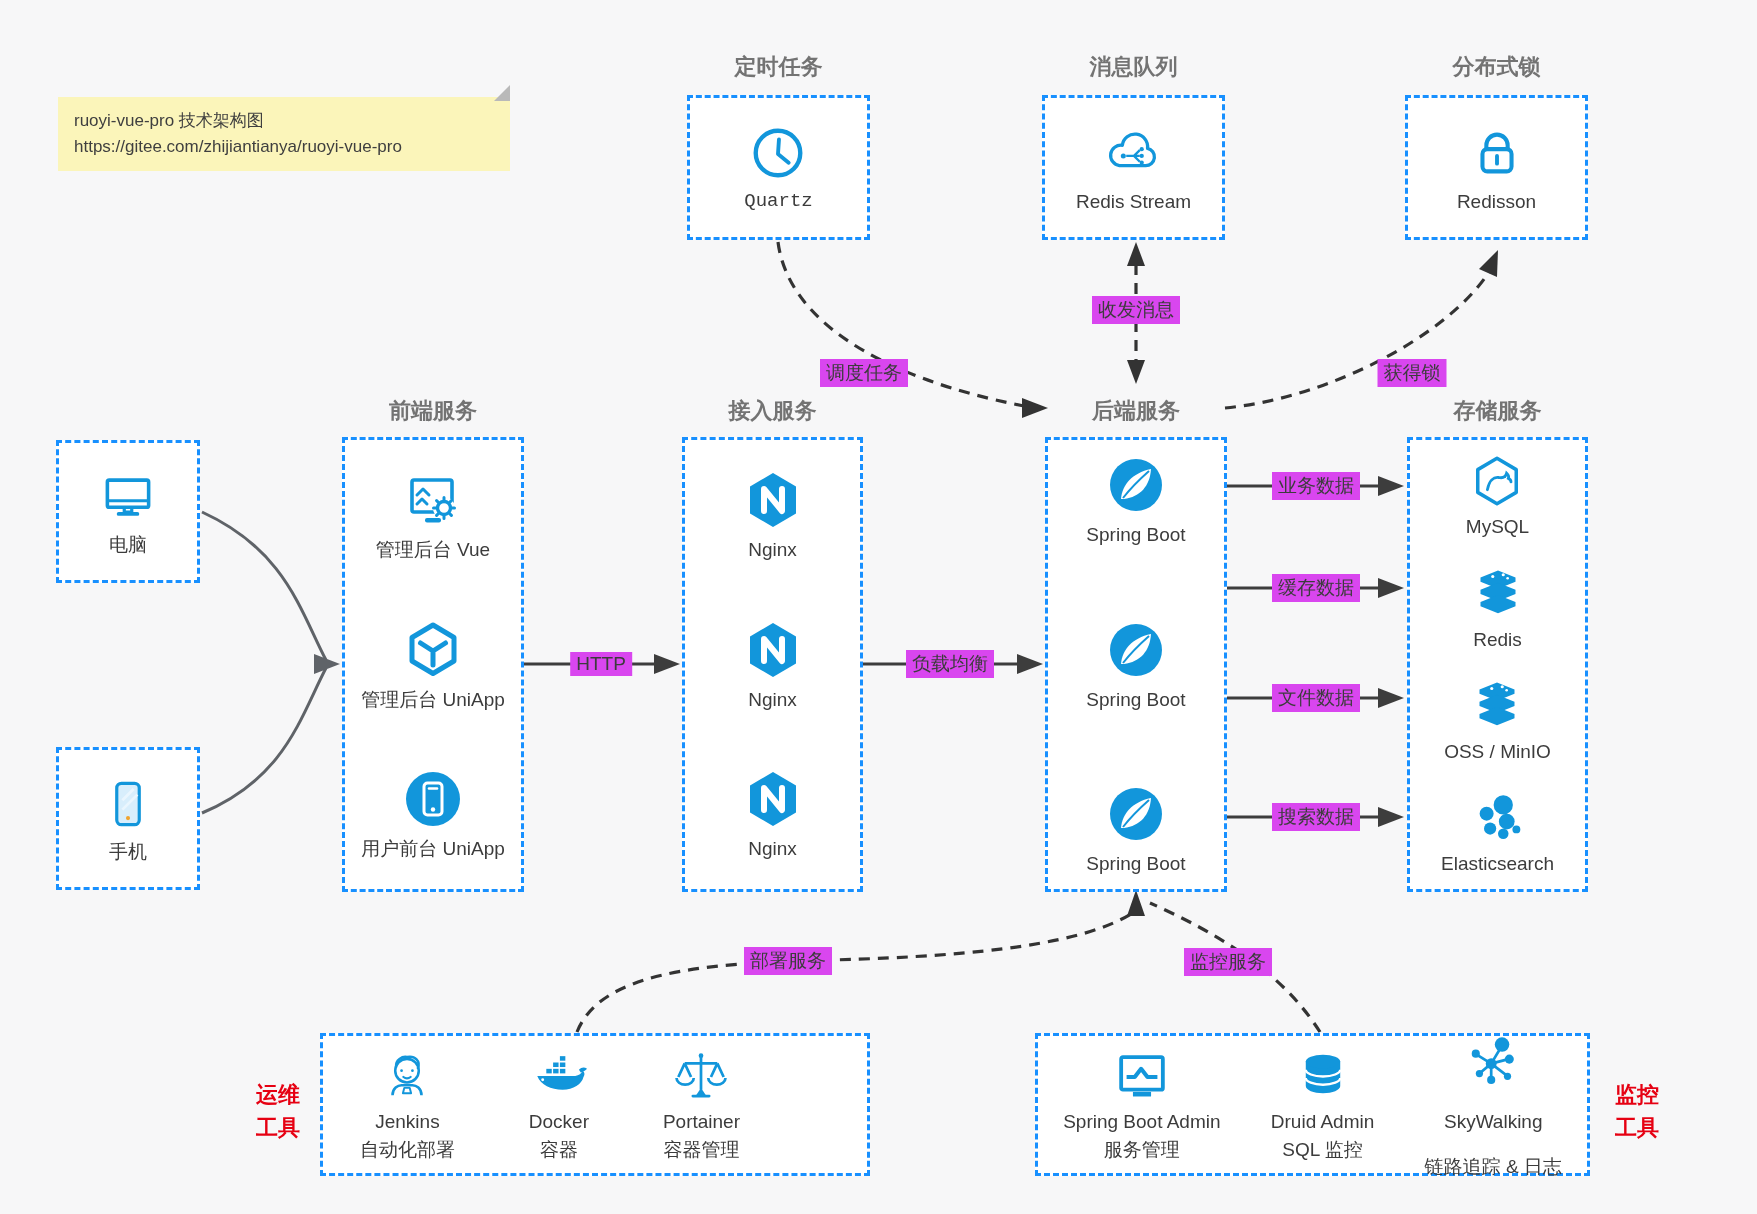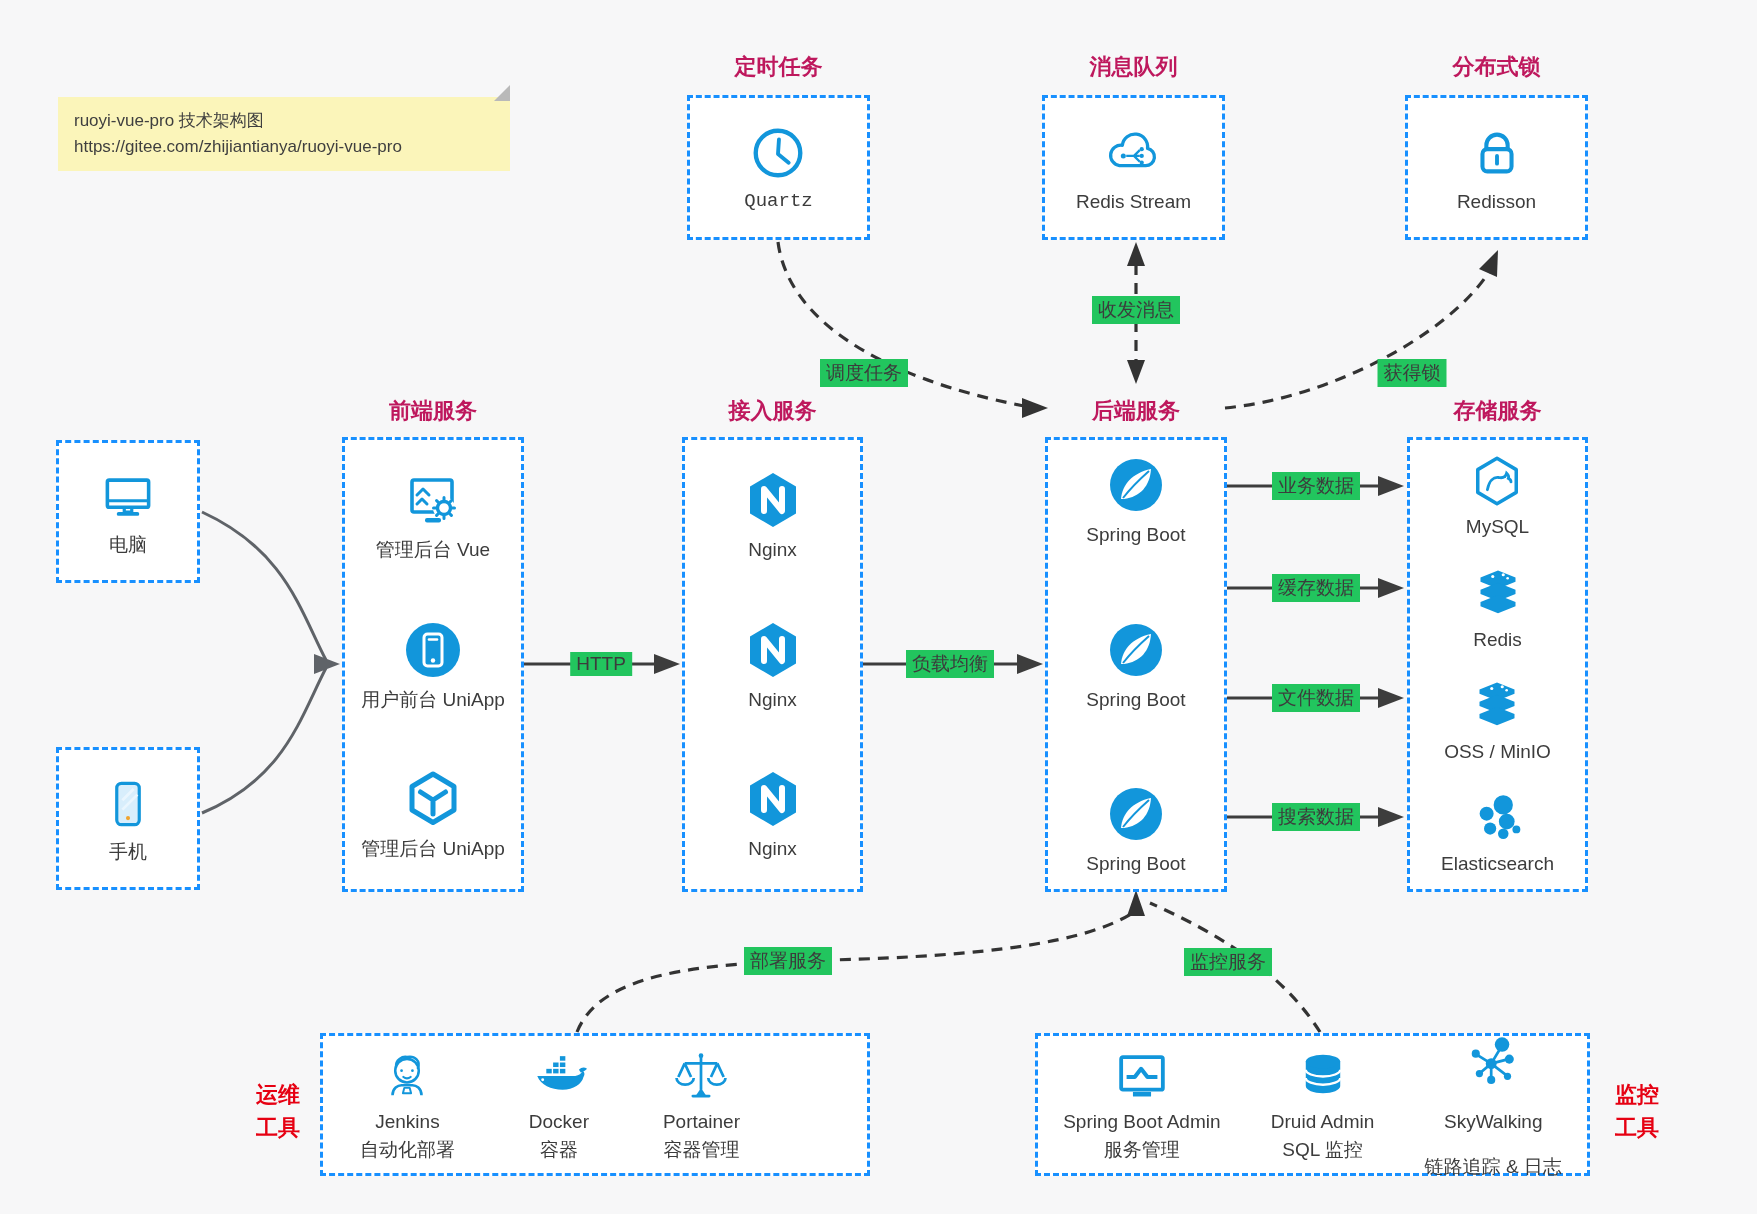--- a/index.html
+++ b/index.html
@@ -4,23 +4,23 @@
 <style>
   html,body{margin:0;padding:0;background:#f7f7f8;}
   .canvas{position:relative;width:1757px;height:1214px;background:#f7f7f8;
           font-family:"Liberation Sans","DejaVu Sans",sans-serif;overflow:hidden;}
   .connectors{position:absolute;left:0;top:0;z-index:1;}
   .box{position:absolute;background:#fff;border:3px dashed #1890ff;box-sizing:border-box;z-index:2;}
   .vcol{display:flex;flex-direction:column;align-items:center;justify-content:space-around;}
   .item{display:flex;flex-direction:column;align-items:center;gap:6px;}
   .lbl{font-size:19px;color:#3c3c3c;white-space:nowrap;text-align:center;line-height:1.25;}
   .sub{font-size:19px;color:#3c3c3c;white-space:nowrap;text-align:center;line-height:1.25;}
-  .gtitle{position:absolute;text-align:center;font-size:22px;font-weight:bold;color:#be185d;z-index:3;white-space:nowrap;}
+  .gtitle{position:absolute;text-align:center;font-size:22px;font-weight:bold;color:#737373;z-index:3;white-space:nowrap;}
   .side-title{position:absolute;font-size:22px;font-weight:bold;color:#e60012;text-align:center;line-height:1.5;z-index:3;}
-  .edge-label{position:absolute;transform:translate(-50%,-50%);background:#22c55e;padding:1px 6px;
+  .edge-label{position:absolute;transform:translate(-50%,-50%);background:#d946ef;padding:1px 6px;
               font-size:19px;color:#3c3c3c;white-space:nowrap;z-index:4;}
   .hrow{display:flex;justify-content:space-around;align-items:center;height:100%;}
   .note{position:absolute;left:58px;top:97px;width:452px;height:74px;background:#fbf5ba;z-index:2;
         box-sizing:border-box;padding:11px 16px;font-size:17px;color:#3f3f3f;line-height:1.55;}
   .note .fold{position:absolute;right:0;top:-12px;width:0;height:0;
         border-bottom:16px solid #b9b9b9;border-left:16px solid transparent;}
   .ic{display:block;}
 </style>
 </head>
 <body>
@@ -145,33 +145,33 @@
         <circle cx="43" cy="40" r="6.5" fill="none" stroke="#1296db" stroke-width="3.4"></circle>
         <g stroke="#1296db" stroke-width="3" stroke-linecap="round">
           <path d="M43 29.5 v3 M43 47.5 v3 M32.5 40 h3 M50.5 40 h3 M35.6 32.6 l2.1 2.1 M48.3 45.3 l2.1 2.1 M50.4 32.6 l-2.1 2.1 M37.7 45.3 l-2.1 2.1"></path>
         </g>
         <rect x="24" y="50" width="16" height="4.5" rx="2" fill="#1296db"></rect>
       </svg>
       <div class="lbl">管理后台 Vue</div>
     </div>
     <div class="item">
       <svg class="ic" width="64" height="64" viewBox="0 0 64 64">
+        <path d="M32 7 L53 19.5 V43 L32 55.5 L11 43 V19.5 Z" fill="none" stroke="#1296db" stroke-width="5" stroke-linejoin="round" stroke-linecap="round"></path>
+        <path d="M32 33 V47 M32 33 L19.5 25 M32 33 L44.5 25" fill="none" stroke="#1296db" stroke-width="5" stroke-linecap="round"></path>
+      </svg>
+      <div class="lbl">管理后台 UniApp</div>
+    </div>
+    <div class="item">
+      <svg class="ic" width="64" height="64" viewBox="0 0 64 64">
         <circle cx="32" cy="32" r="27" fill="#1296db"></circle>
         <rect x="23" y="16" width="18" height="32" rx="3.5" fill="none" stroke="#ffffff" stroke-width="3"></rect>
         <path d="M28 21.5 h8" stroke="#ffffff" stroke-width="2.6" stroke-linecap="round"></path>
         <circle cx="32" cy="42.5" r="2.2" fill="#ffffff"></circle>
       </svg>
       <div class="lbl">用户前台 UniApp</div>
-    </div>
-    <div class="item">
-      <svg class="ic" width="64" height="64" viewBox="0 0 64 64">
-        <path d="M32 7 L53 19.5 V43 L32 55.5 L11 43 V19.5 Z" fill="none" stroke="#1296db" stroke-width="5" stroke-linejoin="round" stroke-linecap="round"></path>
-        <path d="M32 33 V47 M32 33 L19.5 25 M32 33 L44.5 25" fill="none" stroke="#1296db" stroke-width="5" stroke-linecap="round"></path>
-      </svg>
-      <div class="lbl">管理后台 UniApp</div>
     </div>
   </div>
 
   <div class="gtitle" style="left:682px;top:396px;width:181px;">接入服务</div>
   <div class="box vcol" style="left:682px;top:437px;width:181px;height:455px;">
     <div class="item">
       <svg class="ic" width="64" height="64" viewBox="0 0 64 64">
         <path d="M32 5 L55 18.5 V45.5 L32 59 L9 45.5 V18.5 Z" fill="#1296db"></path>
         <path d="M23 43 V21 L41 43 V21" fill="none" stroke="#ffffff" stroke-width="6" stroke-linecap="round" stroke-linejoin="round"></path>
       </svg>

